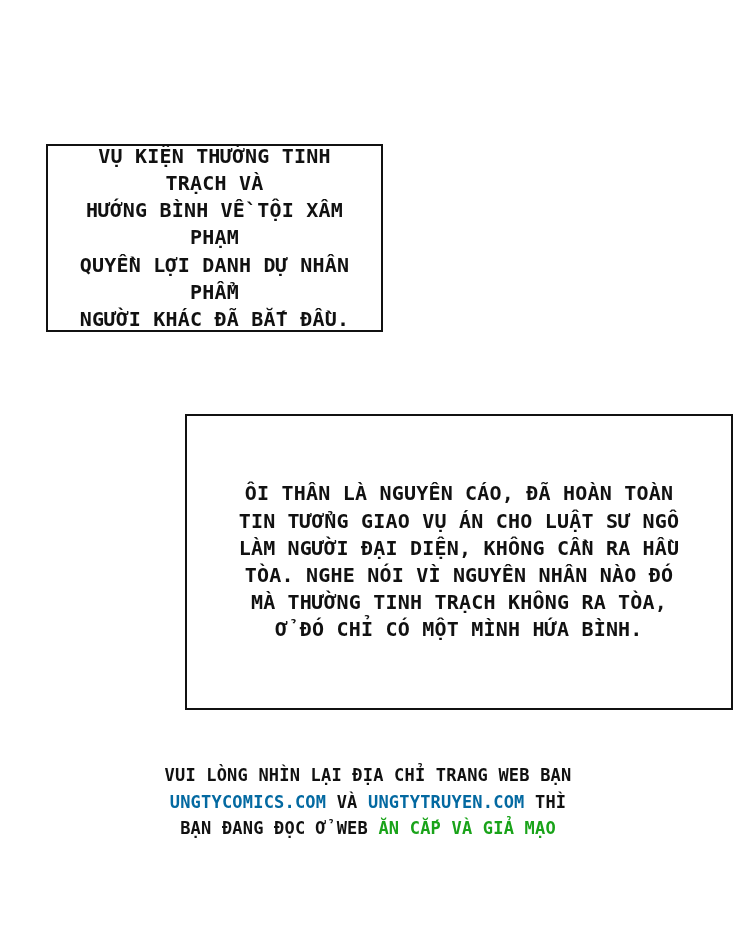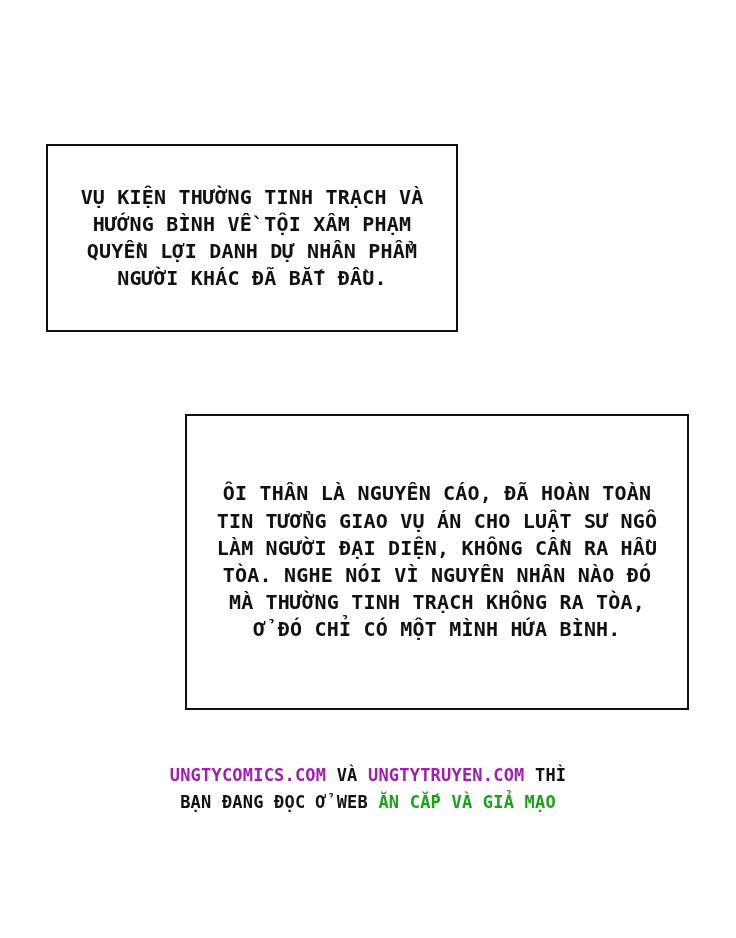--- a/index.html
+++ b/index.html
@@ -35,31 +35,31 @@
     font-weight: 700;
     letter-spacing: 0.2px;
     line-height: 1.36;
     text-transform: uppercase;
     font-family: "DejaVu Sans Mono", monospace;
     white-space: pre-line;
   }
   #bubble-one {
     left: 46px;
     top: 144px;
-    width: 412px;
+    width: 337px;
     height: 188px;
   }
   #bubble-one .bubble-text {
     font-size: 20px;
     padding: 0 14px;
   }
   #bubble-two {
     left: 185px;
     top: 414px;
-    width: 504px;
+    width: 548px;
     height: 296px;
     justify-content: center;
   }
   #bubble-two .bubble-text {
     font-size: 20px;
     padding: 0 16px;
   }
   #credits-block {
     position: absolute;
     left: 0;
@@ -69,21 +69,21 @@
   }
   .credit-line {
     font-family: "DejaVu Sans Mono", monospace;
     font-size: 17px;
     font-weight: 700;
     color: #111111;
     text-transform: uppercase;
     line-height: 1.56;
     letter-spacing: 0.2px;
   }
-  .red { color: #a21caf; }
+  .red { color: #0369a1; }
   .green { color: #19a319; margin-top: 48px; }
 </style>
 </head>
 <body>
 
 <div class="page">
 
   <div class="bubble" id="bubble-one">
     <div class="bubble-text">VỤ KIỆN THƯỜNG TINH TRẠCH VÀ
 HƯỚNG BÌNH VỀ TỘI XÂM PHẠM
@@ -94,20 +94,21 @@
   <div class="bubble" id="bubble-two">
     <div class="bubble-text">ÔI THÂN LÀ NGUYÊN CÁO, ĐÃ HOÀN TOÀN
 TIN TƯỞNG GIAO VỤ ÁN CHO LUẬT SƯ NGÔ
 LÀM NGƯỜI ĐẠI DIỆN, KHÔNG CẦN RA HẦU
 TÒA. NGHE NÓI VÌ NGUYÊN NHÂN NÀO ĐÓ
 MÀ THƯỜNG TINH TRẠCH KHÔNG RA TÒA,
 Ở ĐÓ CHỈ CÓ MỘT MÌNH HỨA BÌNH.</div>
   </div>
 
   <div id="credits-block">
+    <div class="credit-line">VUI LÒNG NHÌN LẠI ĐỊA CHỈ TRANG WEB BẠN</div>
     <div class="credit-line">
       <span class="red">UNGTYCOMICS.COM</span>
       <span>VÀ</span>
       <span class="red">UNGTYTRUYEN.COM</span>
       <span>THÌ</span>
     </div>
     <div class="credit-line">
       <span>BẠN ĐANG ĐỌC Ở WEB</span>
       <span class="green">ĂN CẮP VÀ GIẢ MẠO</span>
     </div>

